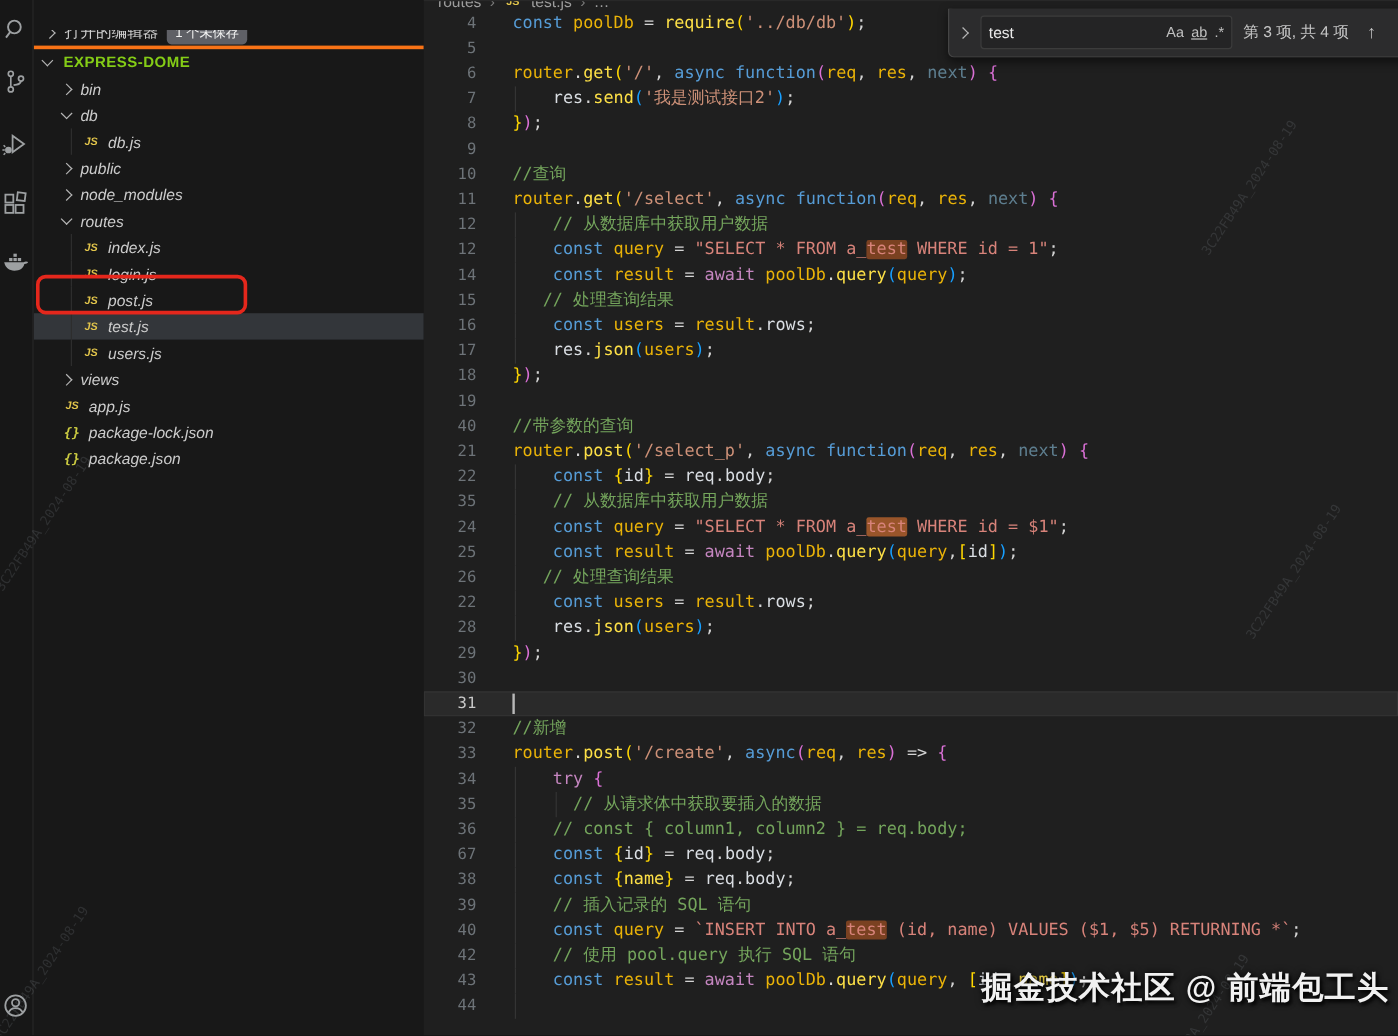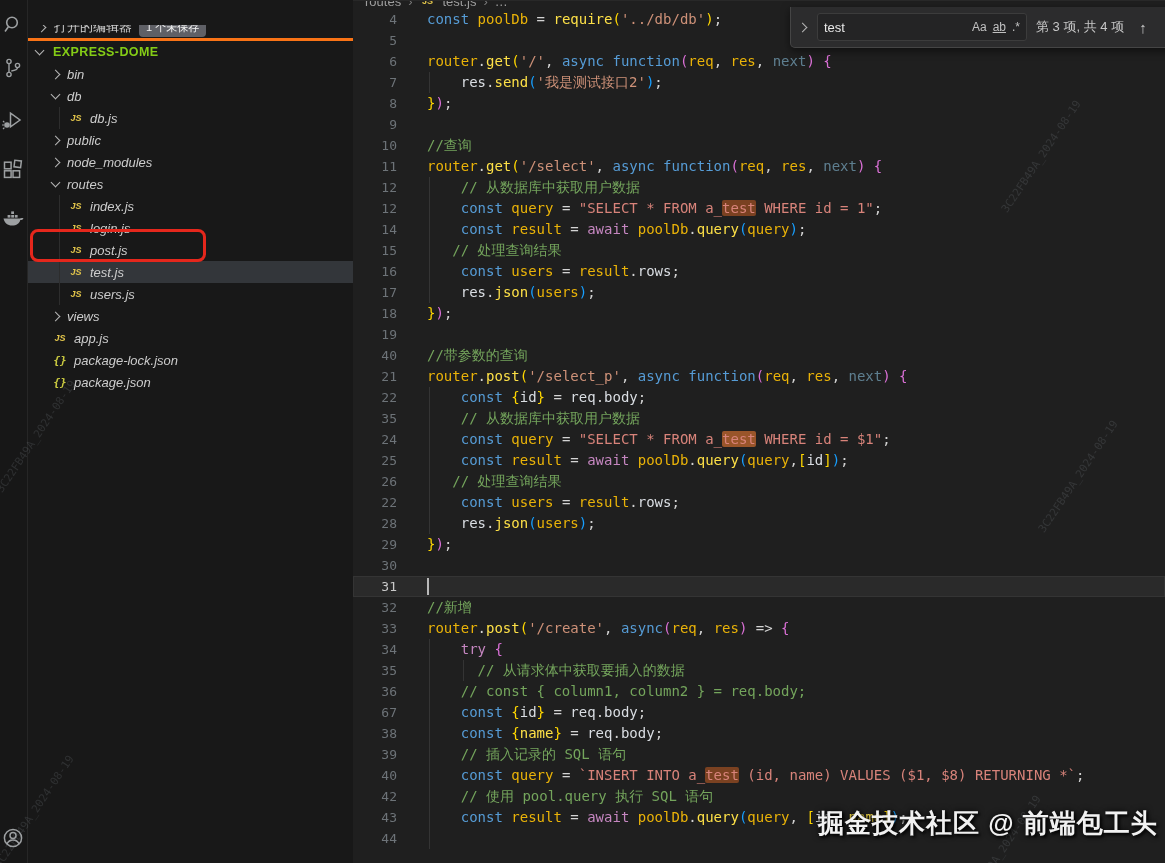--- a/index.html
+++ b/index.html
@@ -392,21 +392,21 @@
           <span class="ct"><span class="tk-p">    </span><span class="tk-k">const </span><span class="tk-1">{</span><span class="tk-f">name</span><span class="tk-1">}</span><span class="tk-p"> = </span><span class="tk-w">req</span><span class="tk-p">.</span><span class="tk-w">body</span><span class="tk-p">;</span></span>
         </div>
         <div class="cl">
           <span class="ln">39</span>
           <i class="guide" style="left: 76px;"></i>
           <span class="ct"><span class="tk-m">    // 插入记录的 SQL 语句</span></span>
         </div>
         <div class="cl">
           <span class="ln">40</span>
           <i class="guide" style="left: 76px;"></i>
-          <span class="ct"><span class="tk-p">    </span><span class="tk-k">const </span><span class="tk-v">query </span><span class="tk-p">= </span><span class="tk-q">`INSERT INTO a_</span><span class="tk-q tk-hlm">test</span><span class="tk-q"> (id, name) VALUES ($1, $8) RETURNING *`</span><span class="tk-p">;</span></span>
+          <span class="ct"><span class="tk-p">    </span><span class="tk-k">const </span><span class="tk-v">query </span><span class="tk-p">= </span><span class="tk-q">`INSERT INTO a_</span><span class="tk-q tk-hlm">test</span><span class="tk-q"> (id, name) VALUES ($1, $5) RETURNING *`</span><span class="tk-p">;</span></span>
         </div>
         <div class="cl">
           <span class="ln">42</span>
           <i class="guide" style="left: 76px;"></i>
           <span class="ct"><span class="tk-m">    // 使用 pool.query 执行 SQL 语句</span></span>
         </div>
         <div class="cl">
           <span class="ln">43</span>
           <i class="guide" style="left: 76px;"></i>
           <span class="ct"><span class="tk-p">    </span><span class="tk-k">const </span><span class="tk-v">result </span><span class="tk-p">= </span><span class="tk-c">await </span><span class="tk-v">poolDb</span><span class="tk-p">.</span><span class="tk-f">query</span><span class="tk-3">(</span><span class="tk-v">query</span><span class="tk-p">, </span><span class="tk-1">[</span><span class="tk-w">id</span><span class="tk-p">, </span><span class="tk-f">name</span><span class="tk-1">]</span><span class="tk-3">)</span><span class="tk-p">;</span></span>

